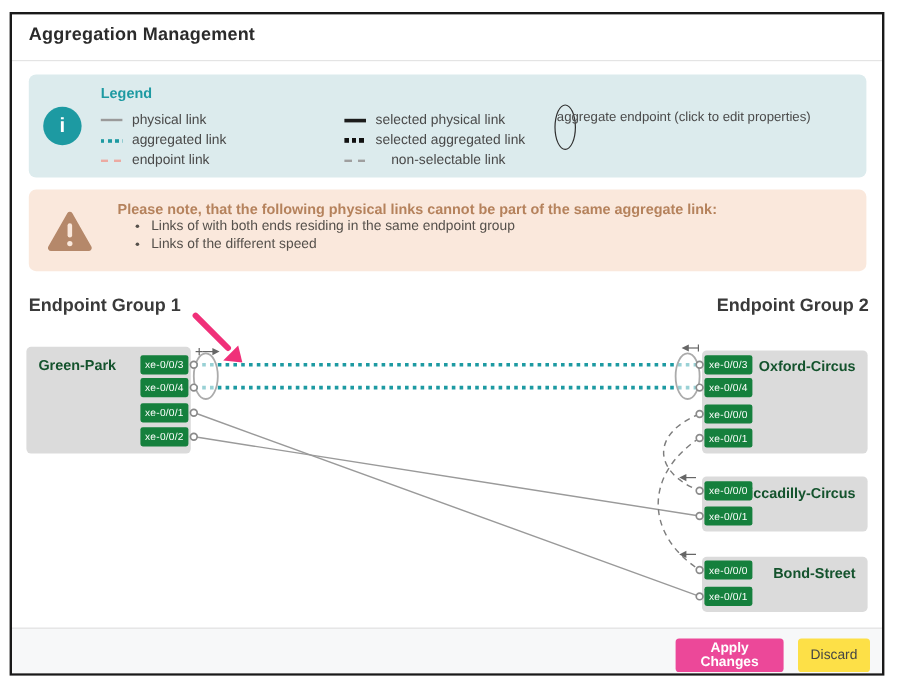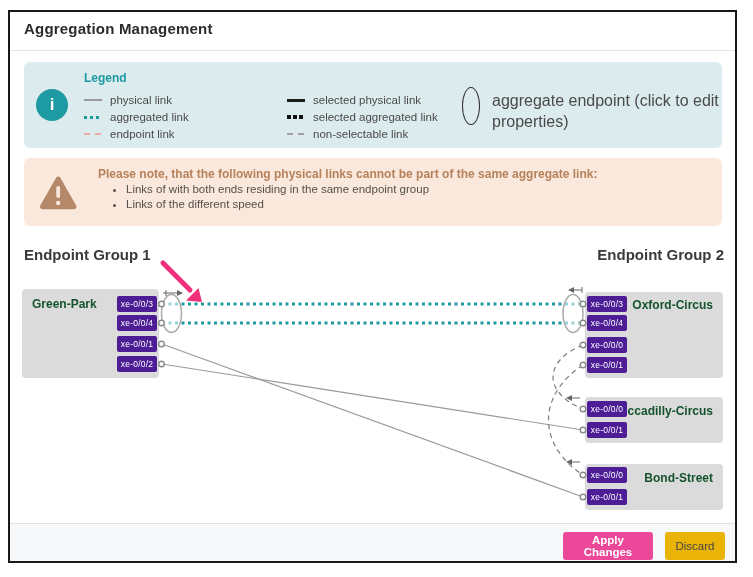--- a/index.html
+++ b/index.html
@@ -17,46 +17,46 @@
   .legend-title{position:absolute;left:60px;top:9px;color:#1d9aa2;font-weight:bold;font-size:12px;}
   .lg-row{position:absolute;height:14px;display:flex;align-items:center;font-size:11.5px;color:#4a4a4a;}
   .lg-swatch{display:inline-block;width:18px;margin-right:8px;}
   .sw-physical{height:0;border-top:2px solid #9a9a9a;}
   .sw-aggregated{height:3px;background:repeating-linear-gradient(90deg,#1d9aa2 0 3px,transparent 3px 6px);}
   .sw-deleted{height:2px;background:repeating-linear-gradient(90deg,#ecaaa2 0 6px,transparent 6px 11px);}
   .sw-selphysical{height:3px;background:#1c1c1c;}
   .sw-selaggregated{height:4px;background:repeating-linear-gradient(90deg,#111 0 4px,transparent 4px 6px);}
   .sw-nonselect{height:2px;background:repeating-linear-gradient(90deg,#9f9f9f 0 6px,transparent 6px 11px);}
   .lg-ellipse{position:absolute;left:438px;top:25px;width:16px;height:36px;border:1.5px solid #2f2f2f;border-radius:50%;background:transparent;}
-  .lg-ellipse-text{position:absolute;left:468px;top:29px;width:240px;font-size:16px;color:#4a4a4a;line-height:1.3;}
+  .lg-ellipse-text{position:absolute;left:440px;top:29px;width:240px;font-size:11px;color:#4a4a4a;line-height:1.3;}
 
   
   .warning-box{position:absolute;left:14px;top:146px;width:698px;height:68px;background:#fae8dc;border-radius:6px;}
   .warn-icon{position:absolute;left:14px;top:17px;}
   .warn-heading{position:absolute;left:74px;top:9px;font-size:12px;font-weight:bold;color:#b5825c;}
   .warn-list{position:absolute;left:84px;top:24px;margin:0;padding:0 0 0 18px;font-size:11.5px;color:#55504b;}
   .warn-list li{line-height:15px;}
 
   
   .group-header{position:absolute;top:234px;font-size:15px;font-weight:800;color:#3a3a3a;}
   .gh1{left:14px;}
   .gh2{right:11px;}
   .node{position:absolute;background:#dbdbdb;border-radius:4px;}
   .node-label{position:absolute;font-size:12px;font-weight:bold;color:#14532d;}
-  .port{position:absolute;width:40px;height:16px;background:#4c1d95;border-radius:2px;color:#ffffff;
+  .port{position:absolute;width:40px;height:16px;background:#15803d;border-radius:2px;color:#ffffff;
         font-size:8.5px;display:flex;align-items:center;justify-content:center;letter-spacing:.2px;}
   svg.wires{position:absolute;left:0;top:0;pointer-events:none;}
   svg.wires .clickable{pointer-events:auto;}
 
   
   .footer{position:absolute;left:0;right:0;bottom:0;height:37px;background:#f7f8f9;border-top:1px solid #e2e2e2;}
   .btn{position:absolute;top:8px;height:28px;border:none;border-radius:3px;font-family:"Liberation Sans",sans-serif;
        font-size:11.5px;font-weight:bold;cursor:pointer;}
   .btn-apply{left:553px;width:90px;background:#ec4899;color:#ffffff;}
-  .btn-discard{left:655px;width:60px;background:#eab308;color:#454545;font-weight:normal;}
+  .btn-discard{left:655px;width:60px;background:#fde047;color:#454545;font-weight:normal;}
 </style>
 </head>
 <body>
 
 <div class="stage">
   <div class="panel">
 
     <div class="page-title">Aggregation Management</div>
     <div class="title-rule"></div>
 
@@ -77,21 +77,21 @@
         <span>endpoint link</span>
       </div>
       <div class="lg-row" style="left:263px;top:31px;">
         <span class="lg-swatch sw-selphysical"></span>
         <span>selected physical link</span>
       </div>
       <div class="lg-row" style="left:263px;top:48px;justify-content:space-between;">
         <span class="lg-swatch sw-selaggregated"></span>
         <span>selected aggregated link</span>
       </div>
-      <div class="lg-row" style="left:263px;top:65px;">
+      <div class="lg-row" style="left:263px;top:65px;gap:13px;">
         <span class="lg-swatch sw-nonselect"></span>
         <span>non-selectable link</span>
       </div>
       <div class="lg-ellipse"></div>
       <div class="lg-ellipse-text">aggregate endpoint (click to edit properties)</div>
     </div>
 
     <div class="warning-box">
       <svg class="warn-icon" width="40" height="36" viewBox="0 0 40 36">
         <path d="M18.2 2.6 L2.4 30.2 a2.6 2.6 0 0 0 2.3 4 h31 a2.6 2.6 0 0 0 2.3-4 L22.2 2.6 a2.4 2.4 0 0 0-4 0 Z" fill="#b5886a"></path>

